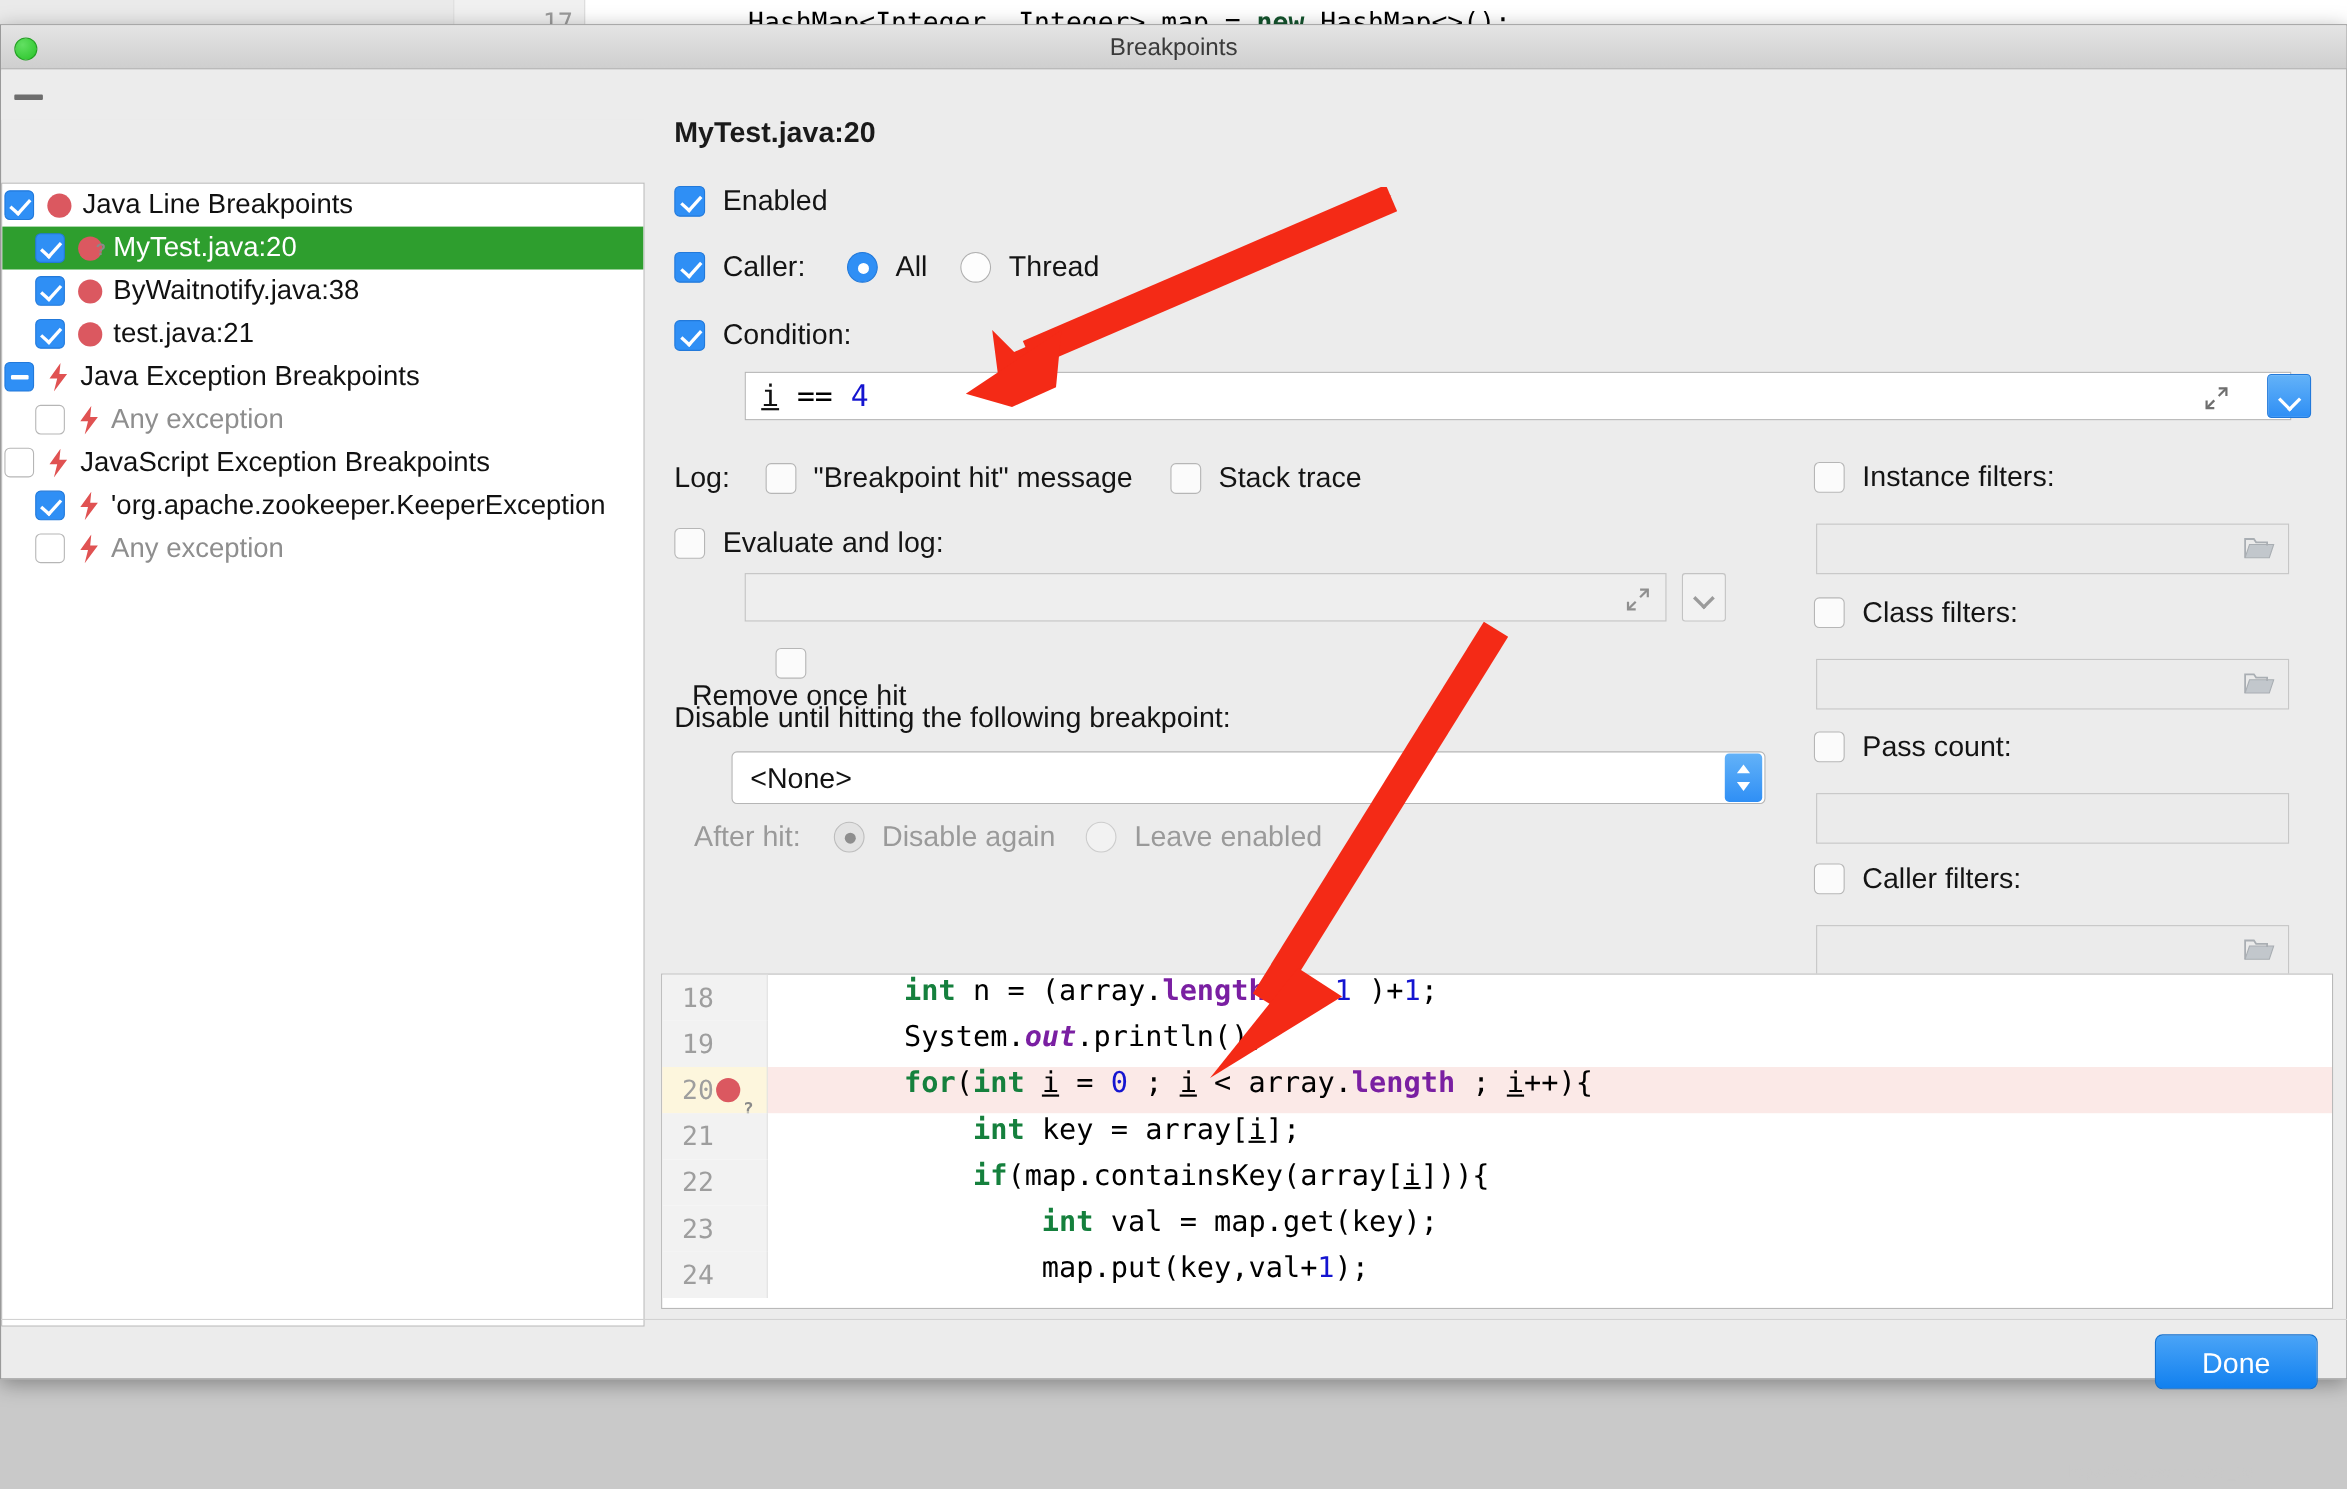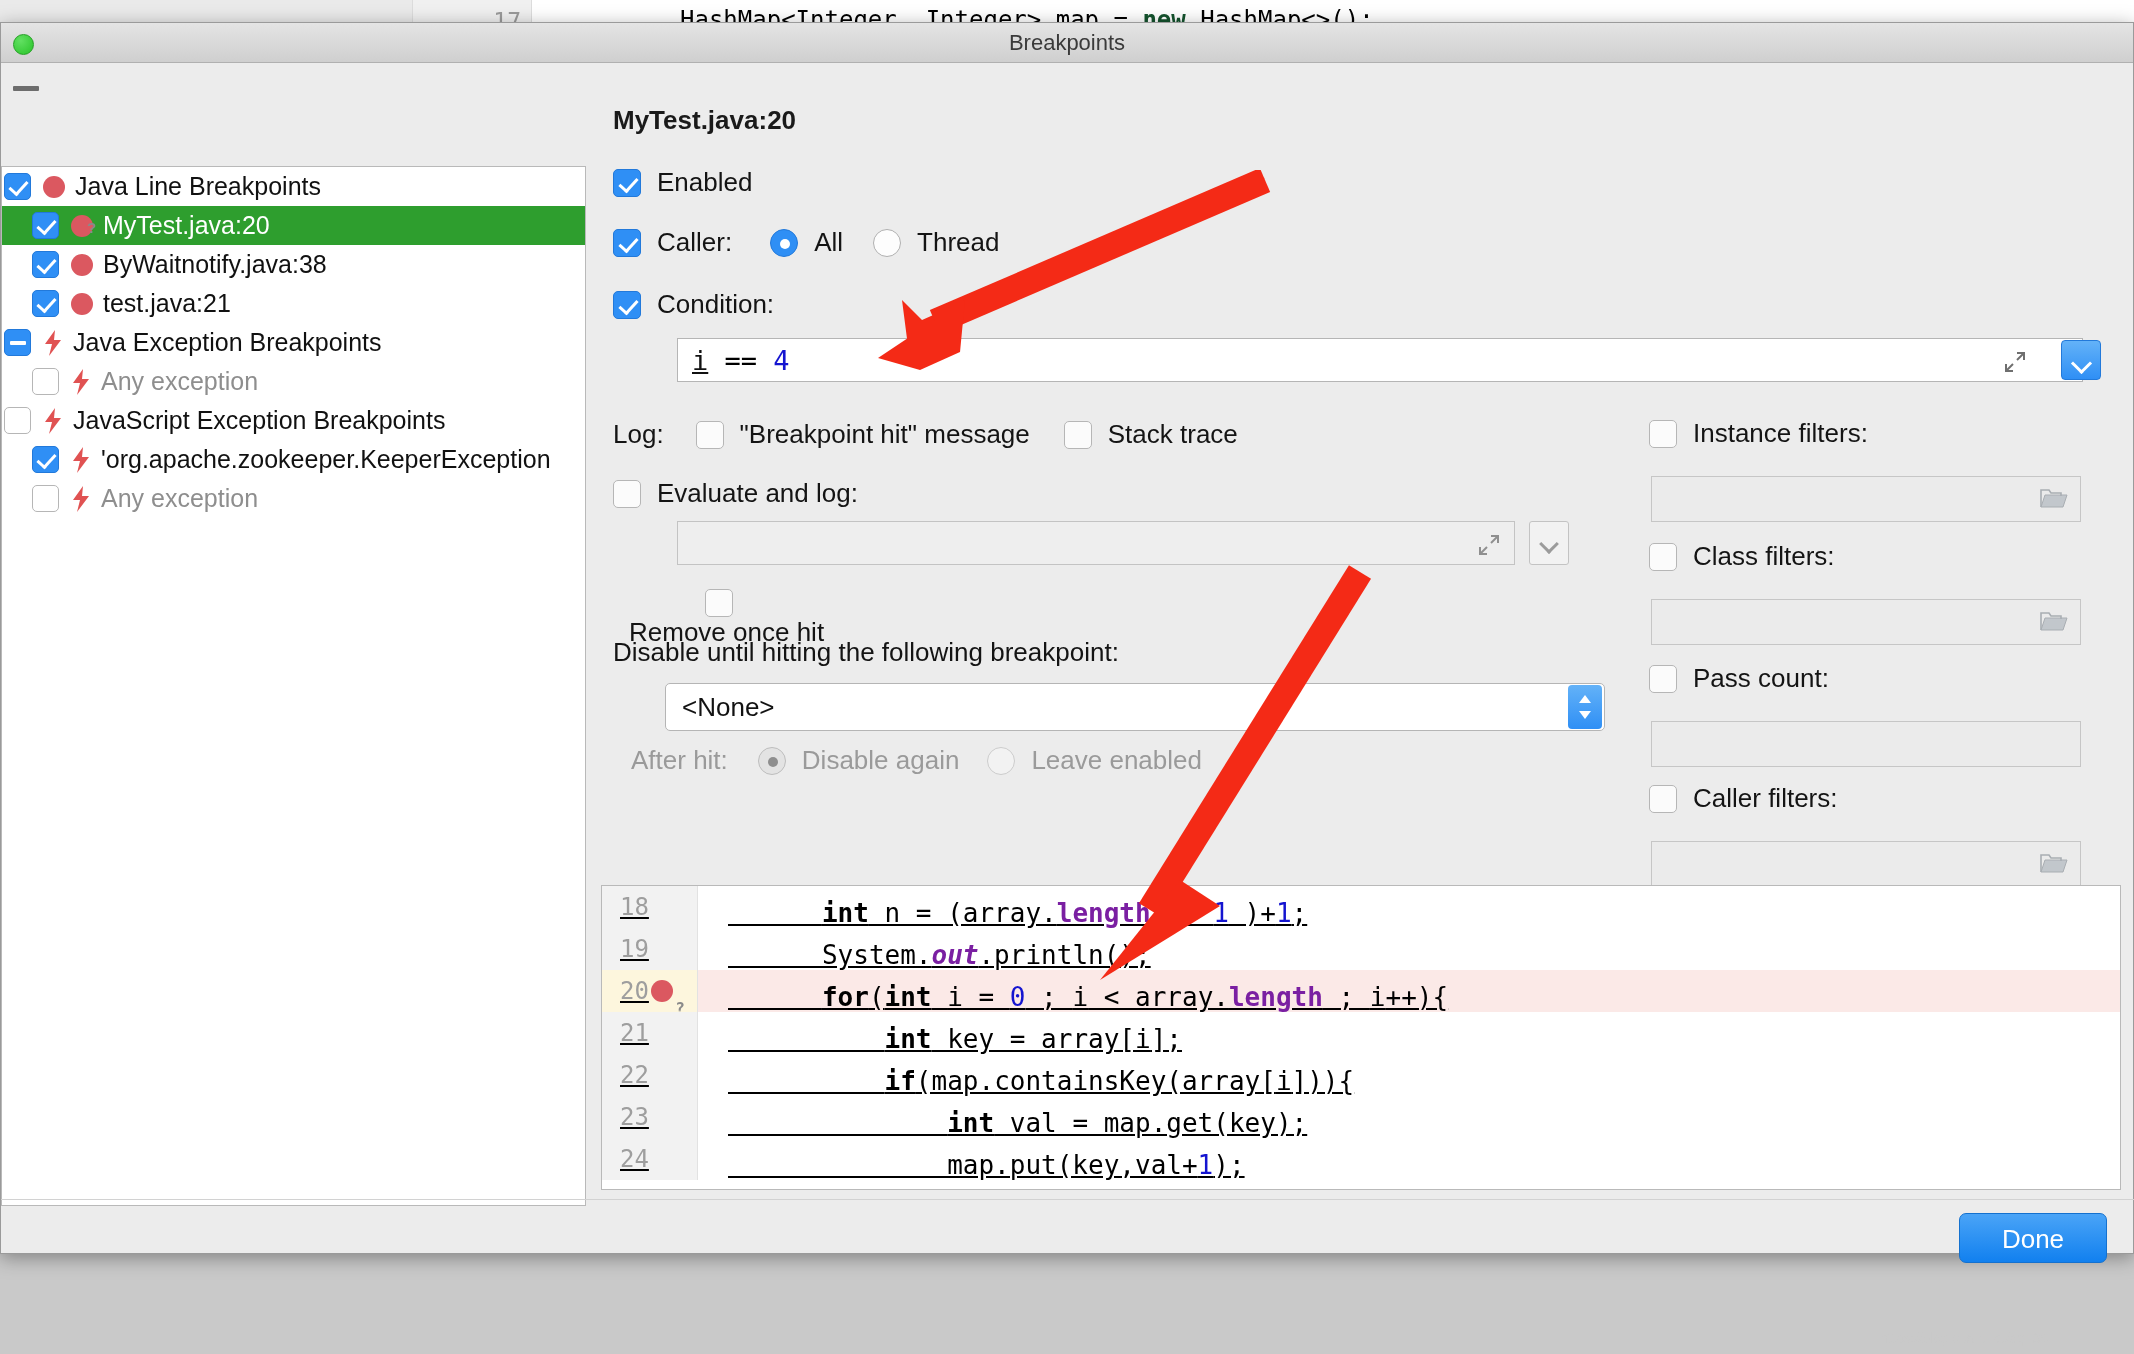--- a/index.html
+++ b/index.html
@@ -183,35 +183,35 @@
   .filter-box{
     position:absolute;background:#ebebeb;border:1px solid #c6c6c6;box-sizing:border-box;
     width:430px;height:46px;
   }
   .folder-ic{position:absolute;right:12px;top:10px;width:28px;height:22px;}
   
   #code{
     position:absolute;left:600px;top:862px;width:1520px;height:305px;
     background:#ffffff;border:1px solid #b9b9b9;box-sizing:border-box;overflow:hidden;
   }
-  .cline{position:relative;height:42px;display:flex;align-items:flex-end;white-space:pre;
-    font-family:"DejaVu Sans Mono",monospace;font-size:26px;text-decoration:underline;}
+  .cline{position:relative;height:42px;display:flex;align-items:flex-start;white-space:pre;
+    font-family:"DejaVu Sans Mono",monospace;font-size:26px;}
   .cline.hl{background:#fbe9e7;}
   .cline.hl .gut{background:#fdf6dd;}
   .gut{
     width:96px;flex:0 0 auto;height:42px;background:#f2f2f2;border-right:1px solid #e2e2e2;
     color:#9e9e9e;font-size:24px;text-align:left;padding-left:18px;box-sizing:border-box;line-height:42px;
     position:relative;
   }
   .gut .dot{
     position:absolute;right:24px;top:10px;width:22px;height:22px;border-radius:50%;background:#db5860;
   }
   .gut .qm{position:absolute;right:12px;top:18px;font-size:16px;color:#8a8a8a;font-weight:bold;}
   .ctext{padding-left:30px;}
-  .k{color:#000000;font-weight:bold;}
+  .k{color:#15803d;font-weight:bold;}
   .n{color:#1414d0;}
   .f{color:#7a1fa2;font-weight:bold;}
   .it{color:#7a1fa2;font-style:italic;font-weight:bold;}
   .u{text-decoration:underline;}
   
   #done{
     position:absolute;left:1958px;top:1190px;width:148px;height:50px;
     background:linear-gradient(#4aa4f7,#1180ef);border:1px solid #1471cf;border-radius:7px;
     color:#fff;font-size:26px;text-align:center;line-height:50px;box-sizing:border-box;
   }

